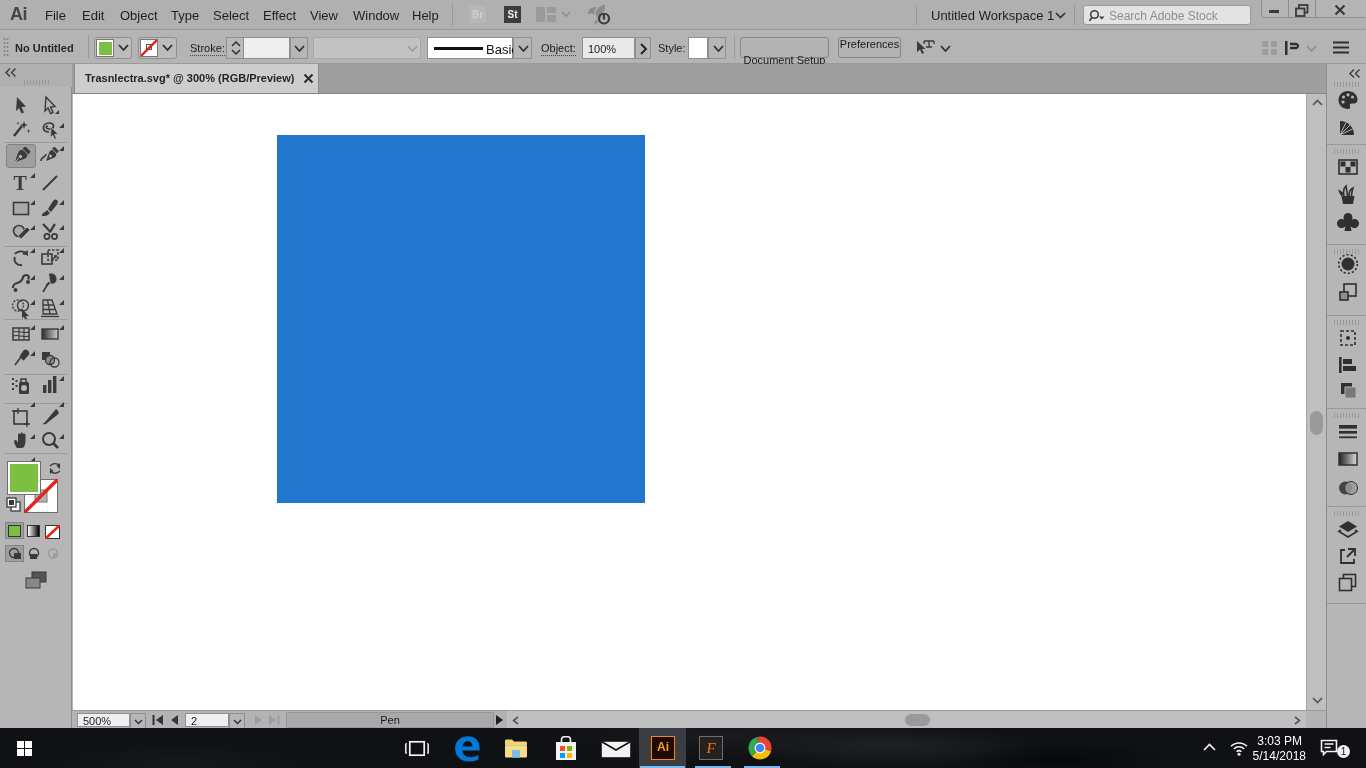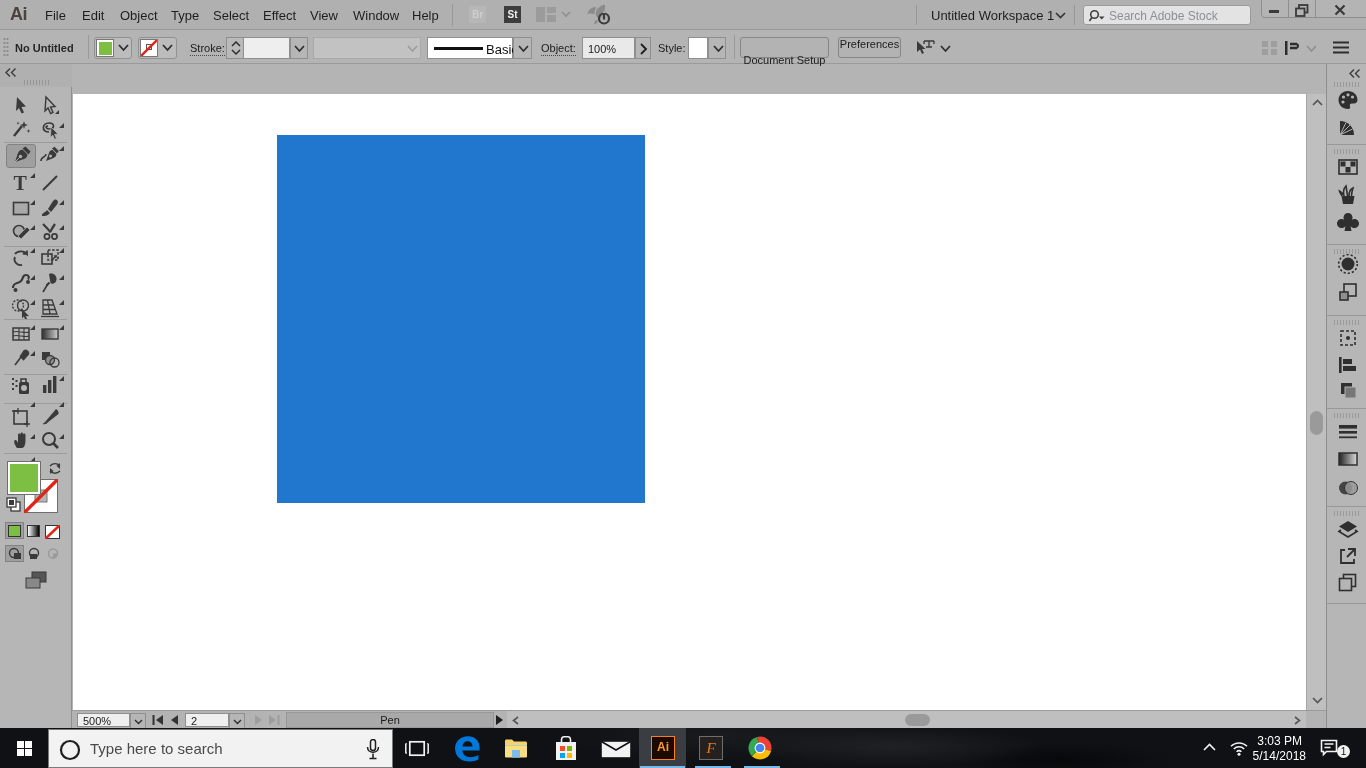--- a/index.html
+++ b/index.html
@@ -210,20 +210,28 @@
         <path d="M12 4 Q14 6 12 8" stroke="#2e2e2e" stroke-width="2" fill="none"></path>
       </svg>
     <svg style="position:absolute;left:1306px;top:14px;" width="11" height="8">
         <path d="M1 1 L5.5 6 L10 1" stroke="#8f8f8f" stroke-width="1.7" fill="none"></path>
       </svg>
     <svg style="position:absolute;left:1333px;top:10px;" width="16" height="13">
         <path d="M0 1.5 H16 M0 6.5 H16 M0 11.5 H16" stroke="#2e2e2e" stroke-width="2"></path>
       </svg>
   </div>
 
+  <div id="tabbar">
+    <div id="doctab">
+      <div class="title">Trasnlectra.svg* @ 300% (RGB/Preview)</div>
+      <svg class="close" style="position:absolute;left:228px;top:9px;" width="11" height="11">
+          <path d="M1.5 1.5 L9.5 9.5 M9.5 1.5 L1.5 9.5" stroke="#2b2b2b" stroke-width="2"></path>
+        </svg>
+    </div>
+  </div>
 
   <div id="toolbar">
     <div class="hdr">
       <svg style="position:absolute;left:5px;top:4px;" width="12" height="9">
           <path d="M5 0.5 L1 4.5 L5 8.5 M10.5 0.5 L6.5 4.5 L10.5 8.5" stroke="#3c3c3c" stroke-width="1.4" fill="none"></path>
         </svg>
     </div>
     <div style="position:absolute;left:24px;top:16px;width:25px;height:5px;background-image:repeating-linear-gradient(90deg,#969696 0 1px,transparent 1px 3px);"></div>
     <div id="tools">
         <div style="position: absolute; left: 6px; top: 80px; width: 30px; height: 24px; background: rgb(159, 159, 159); border: 1px solid rgb(130, 130, 130); border-radius: 3px;"></div>
@@ -643,31 +651,20 @@
 
     <svg style="position:absolute;left:17px;top:13px;" width="15" height="15">
         <g fill="#ffffff">
           <rect x="0" y="0" width="7" height="7"></rect>
           <rect x="8" y="0" width="7" height="7"></rect>
           <rect x="0" y="8" width="7" height="7"></rect>
           <rect x="8" y="8" width="7" height="7"></rect>
         </g>
       </svg>
 
-    <div id="tsearch">
-      <svg style="position:absolute;left:10px;top:9px;" width="22" height="22">
-          <circle cx="11" cy="11" r="9" fill="none" stroke="#1f1f1f" stroke-width="2.2"></circle>
-        </svg>
-      <div class="ph" style="color:#4a4a4a;">Type here to search</div>
-      <svg style="position:absolute;left:317px;top:9px;" width="14" height="21" viewBox="0 0 14 21">
-          <rect x="4.5" y="0.5" width="5" height="11" rx="2.5" fill="none" stroke="#1f1f1f" stroke-width="1.5"></rect>
-          <path d="M1.5 8 C1.5 15 12.5 15 12.5 8" fill="none" stroke="#1f1f1f" stroke-width="1.5"></path>
-          <path d="M7 14.5 V19 M3.5 19.5 H10.5" stroke="#1f1f1f" stroke-width="1.5"></path>
-        </svg>
-    </div>
 
     <svg style="position:absolute;left:405px;top:12px;" width="24" height="17" viewBox="0 0 24 17">
         <rect x="4.8" y="1.8" width="14.4" height="13.4" fill="none" stroke="#f2f2f2" stroke-width="1.7"></rect>
         <path d="M1.8 3.5 L0.8 4.2 L0.8 12.8 L1.8 13.5 M22.2 3.5 L23.2 4.2 L23.2 12.8 L22.2 13.5" stroke="#f2f2f2" stroke-width="1.5" fill="none"></path>
       </svg>
 
     <svg style="position:absolute;left:453px;top:6px;" width="29" height="29" viewBox="0 0 29 29">
       <path d="M2 15 C2 7 7.5 2.2 14.8 2.2 C22 2.2 26.6 6.8 26.6 13.8 L26.6 16.6 L9.3 16.6 C9.8 21 13 23.2 17.5 23.2 C20.5 23.2 23 22.4 25.4 21 L25.4 25.6 C23 26.9 20 27.6 16.6 27.6 C8.2 27.6 2.6 23 2.2 15.6 Z M9.4 12.4 L19.5 12.4 C19.4 9.4 17.5 7.3 14.6 7.3 C11.7 7.3 9.8 9.3 9.4 12.4 Z" fill="#0078d7"></path>
     </svg>
 

